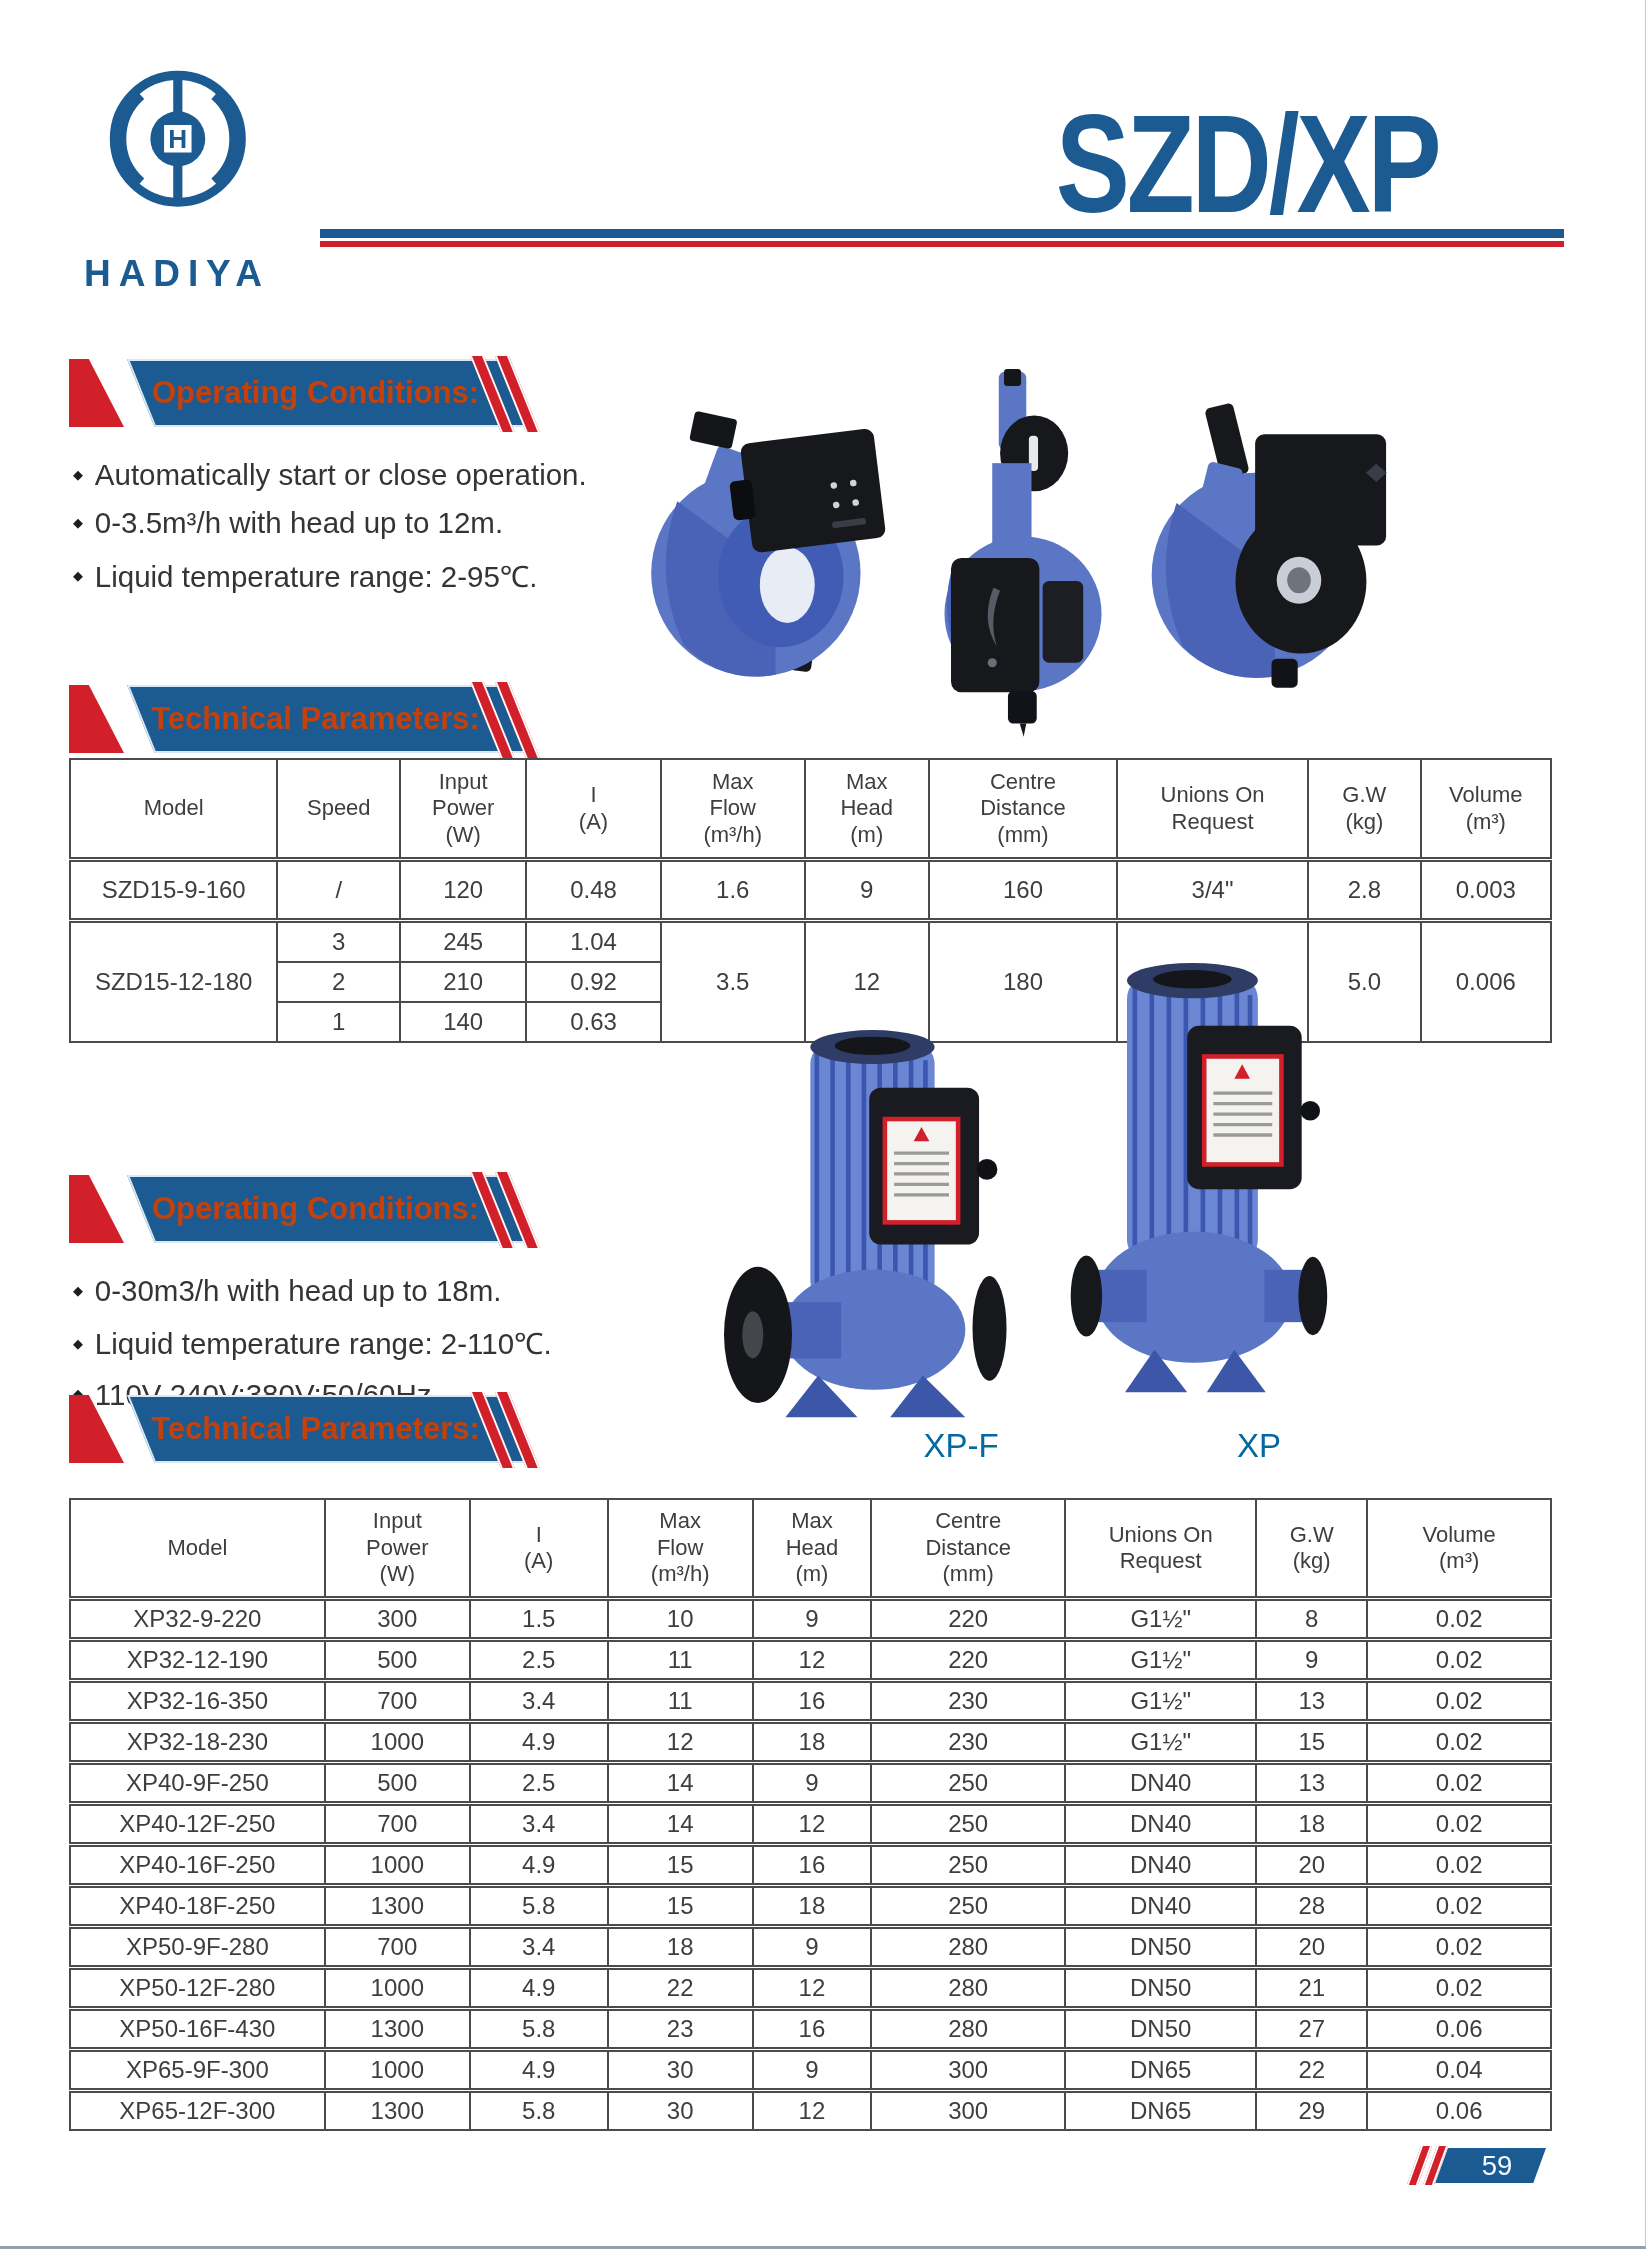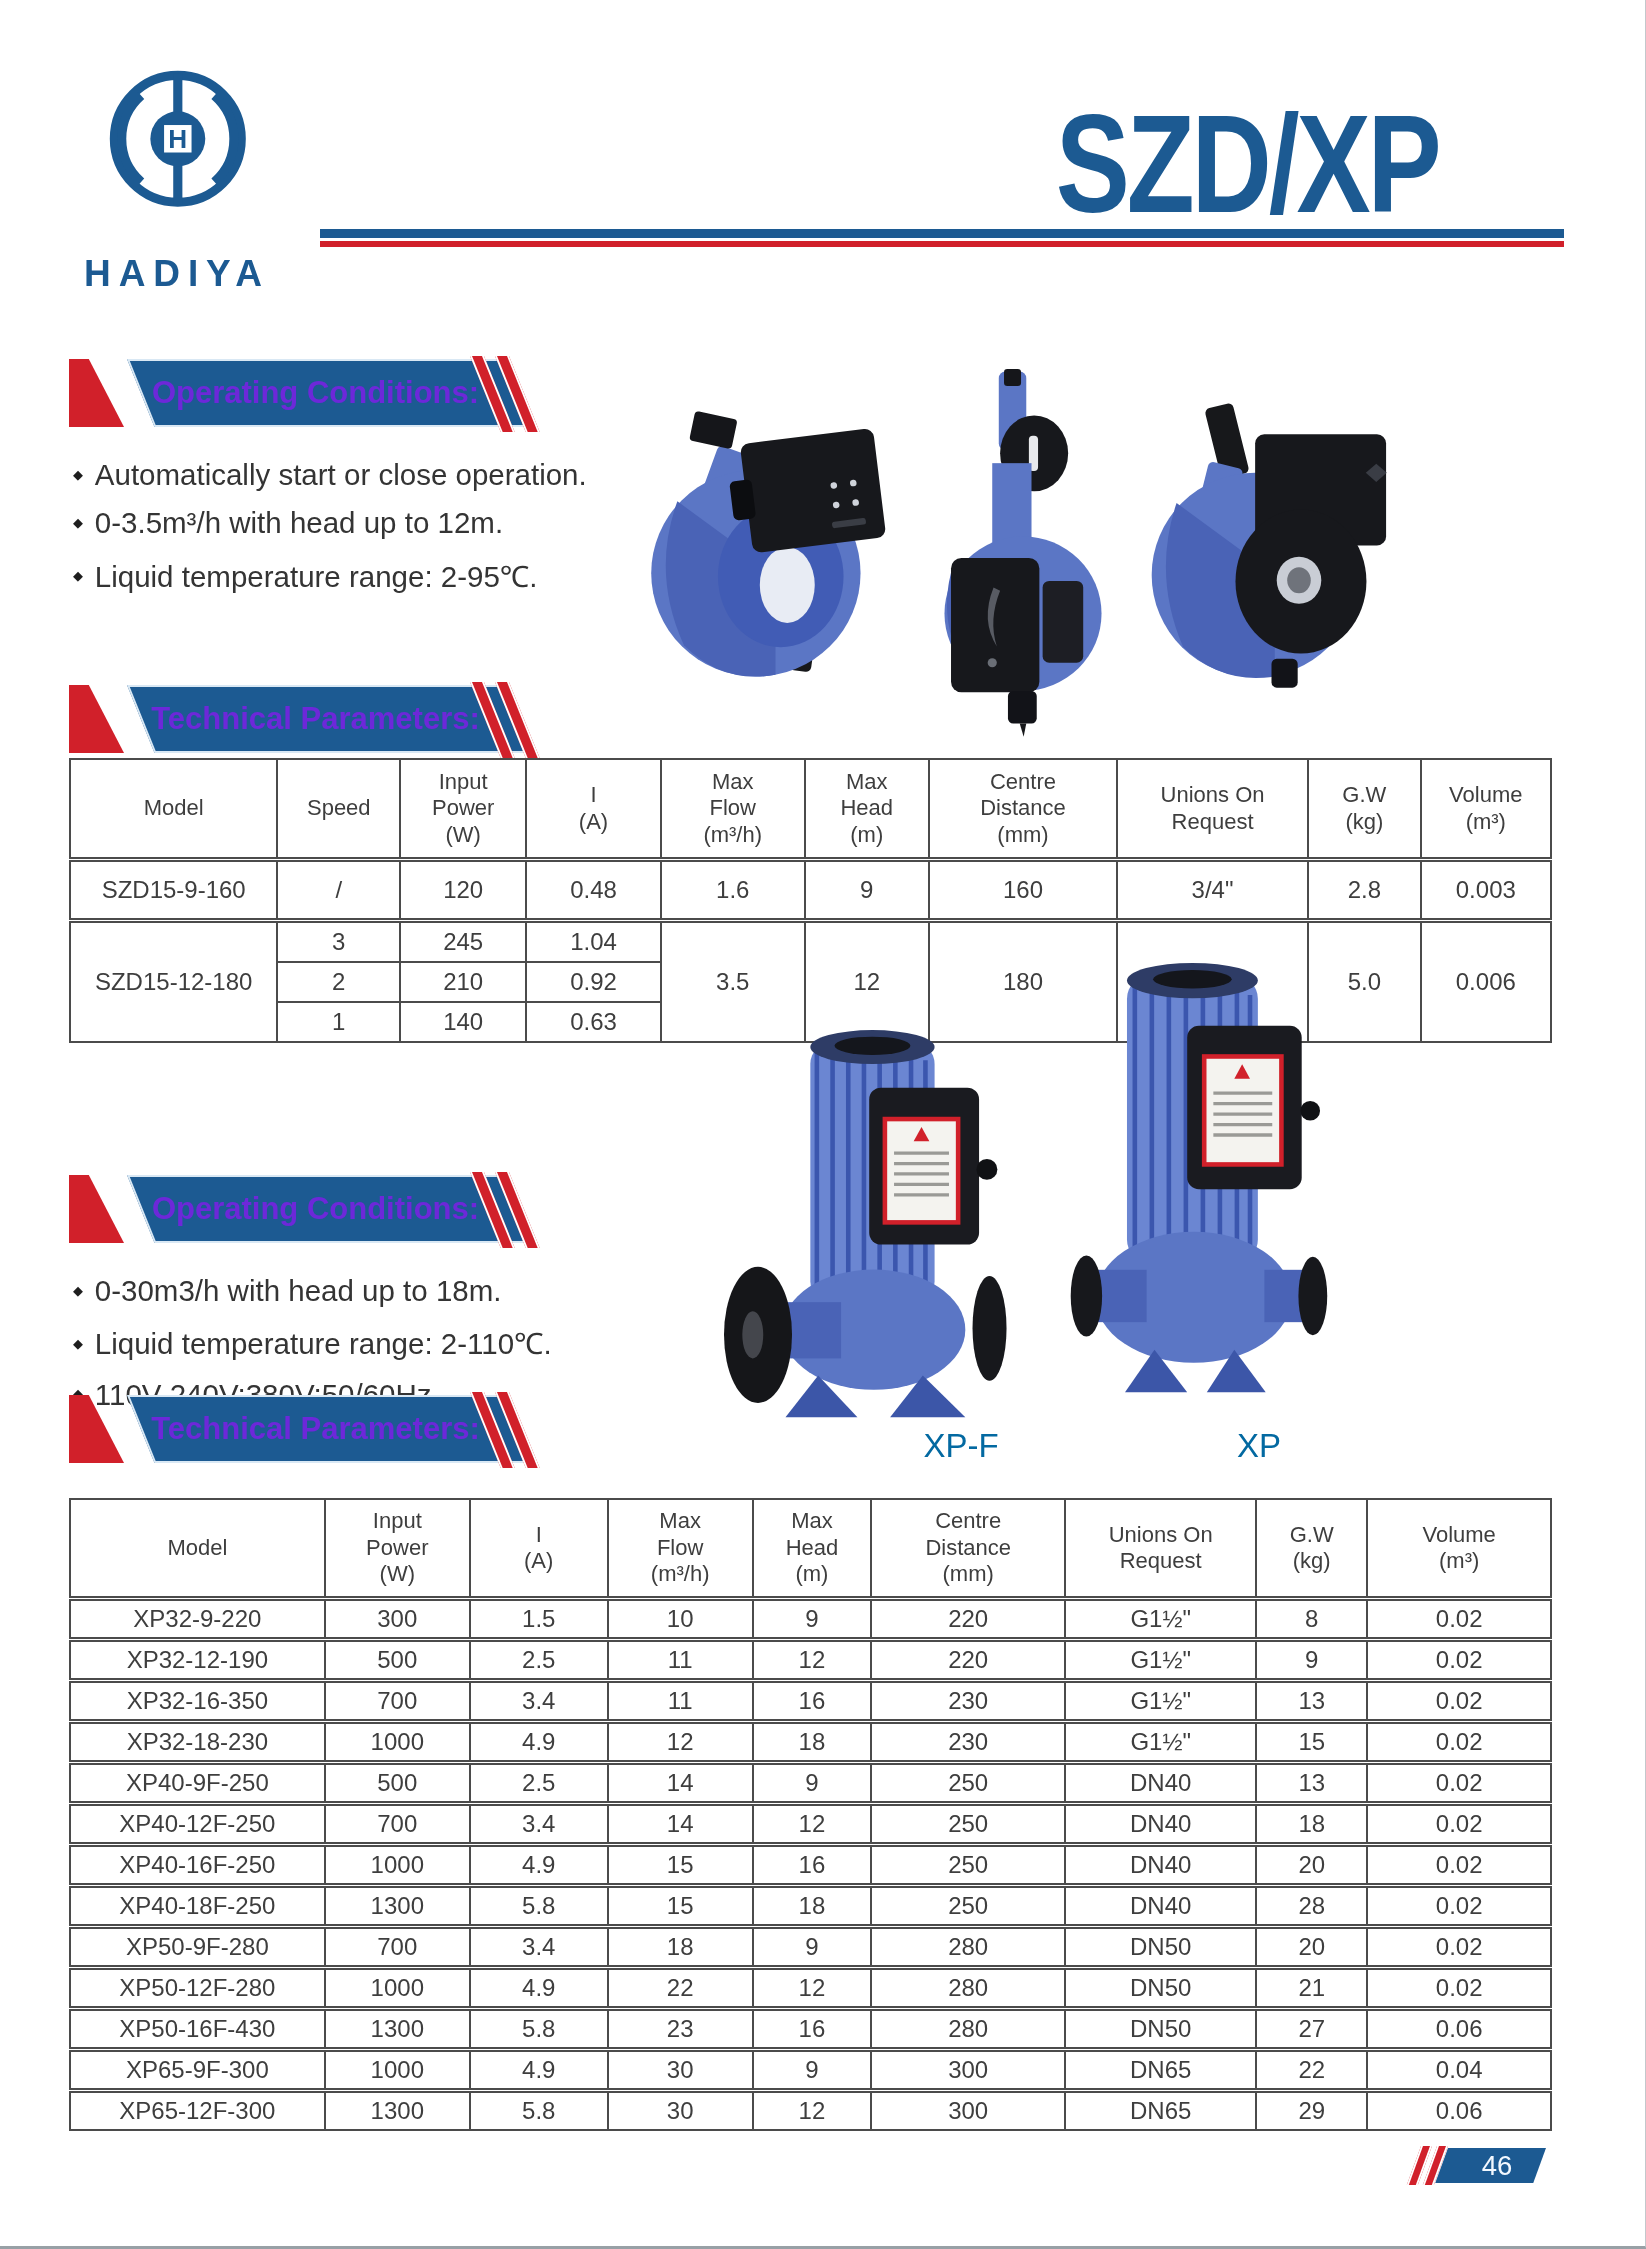--- a/index.html
+++ b/index.html
@@ -24,21 +24,21 @@
   .banner{position:absolute;width:471px;height:68px;}
   .banner .tri{position:absolute;left:0;top:0;width:55px;height:68px;background:var(--red);
                clip-path:polygon(0 0,36% 0,100% 100%,0 100%);}
   .banner .bar{position:absolute;left:58px;top:0;width:377px;height:68px;background:var(--blue);
                transform:skewX(22deg);transform-origin:top left;border:2px solid #d9e8f4;box-sizing:border-box;}
   .banner .stripe{position:absolute;top:-2.6px;height:76px;width:9.8px;background:var(--red);
                border-left:2.6px solid #fff;border-right:2.6px solid #fff;
                transform:skewX(22deg);transform-origin:top left;}
   .banner .s1{left:401px;} .banner .s2{left:426px;}
   .banner .label{position:absolute;left:58px;top:0;width:377px;height:68px;display:flex;
-               align-items:center;justify-content:center;color:#6d28d9;font-size:31px;font-weight:bold;}
+               align-items:center;justify-content:center;color:#c2410c;font-size:31px;font-weight:bold;}
 
   
   .bullets{position:absolute;left:73px;margin:0;padding:0;color:#343434;font-size:29.5px;}
   .bullets li{list-style:none;display:flex;align-items:baseline;margin:0 0 14.4px 0;}
   .blt{font-size:13px;margin-right:11.8px;position:relative;top:-6.5px;color:#1e1e1e;}
 
   
   .ptable{position:absolute;left:69px;width:1483px;border-collapse:collapse;table-layout:fixed;}
   .ptable th,.ptable td{border:2px solid var(--line);text-align:center;vertical-align:middle;
         color:var(--txt);font-weight:normal;padding:0;}
@@ -496,16 +496,16 @@
           <td>DN65</td>
           <td>29</td>
           <td>0.06</td>
         </tr>
       </tbody>
     </table>
 
   <div class="bstripe bs1"></div>
   <div class="bstripe bs2"></div>
   <div class="badge"></div>
-  <div class="badge-txt">46</div>
+  <div class="badge-txt">59</div>
 
 </div>
 
 
 </body></html>

